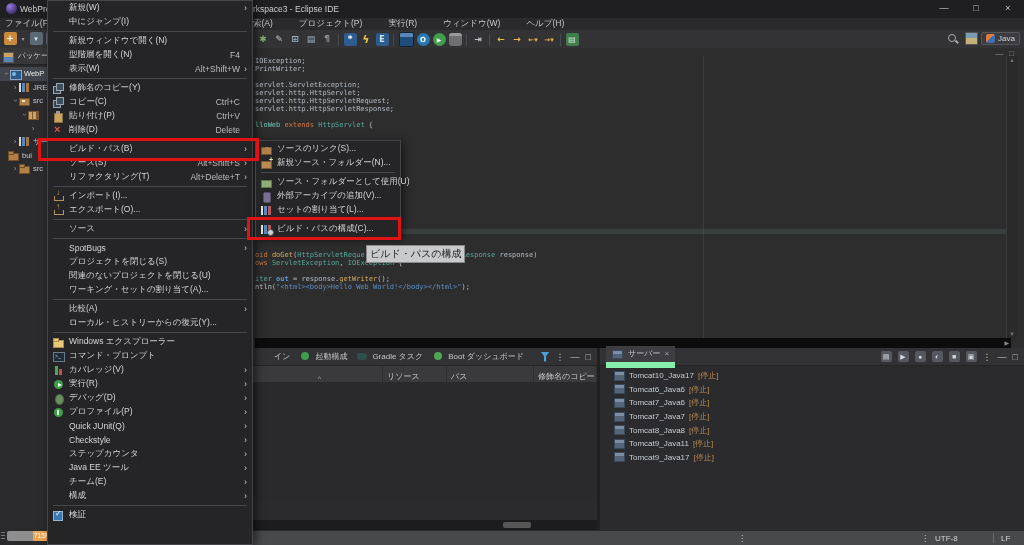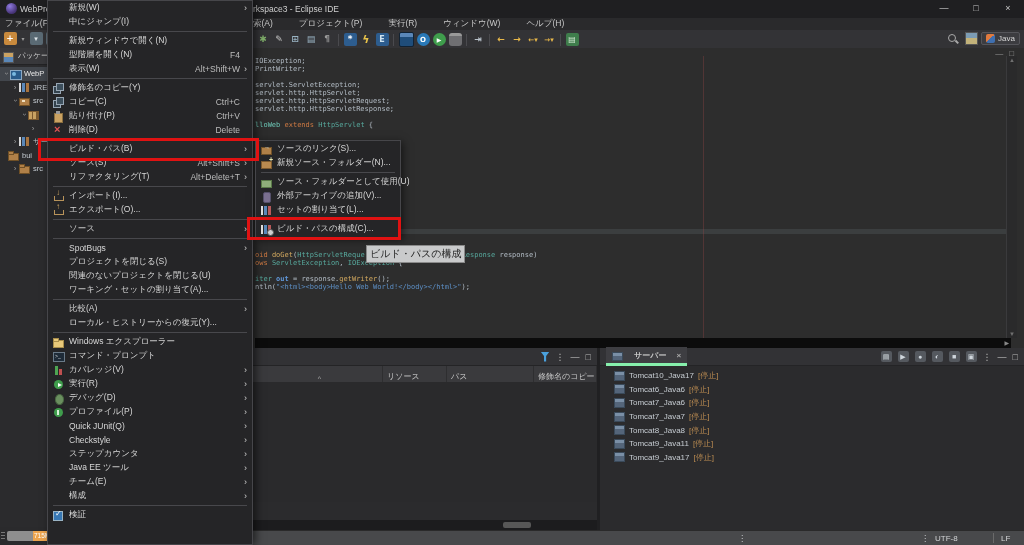--- a/index.html
+++ b/index.html
@@ -85,21 +85,21 @@
          font-size:8px;color:#c6c6c6;border-bottom:1px solid #242426;white-space:nowrap;}
   .btab{display:flex;align-items:center;gap:3px;}
   .panel-icons{margin-left:auto;display:flex;align-items:center;gap:6px;color:#b9b9b9;font-size:9px;}
   .funnel{width:9px;height:10px;background:#4aa0dc;clip-path:polygon(0 0,100% 0,62% 45%,62% 100%,38% 100%,38% 45%);}
   .hdrrow{height:16px;background:#3a3a3d;display:flex;font-size:8px;color:#c9c9c9;border-bottom:1px solid #2a2a2c;}
   .hcol{border-right:1px solid #2e2e30;display:flex;align-items:flex-end;padding-left:4px;box-sizing:border-box;}
   .sortmark{margin:0 auto;color:#a9a9a9;font-size:7px;}
   .midscroll{position:absolute;left:0;bottom:0;width:100%;height:10px;background:#1c1c1e;}
   .midscroll .thumb{position:absolute;left:250px;top:2px;width:28px;height:6px;background:#575757;border-radius:2px;}
   .splitv{position:absolute;left:597px;top:348px;width:3px;height:182px;background:#202022;}
-  .servers-tab{display:flex;align-items:center;gap:10px;background:#3e3e42;height:16px;padding:0 6px;border-bottom:3px solid #86efac;font-weight:bold;}
+  .servers-tab{display:flex;align-items:center;gap:4px;background:#3e3e42;height:16px;padding:0 6px;border-bottom:6px solid #86efac;}
   .closex{color:#a9a9a9;font-size:8px;}
   .srow{height:13.6px;display:flex;align-items:center;gap:4px;padding-left:14px;font-size:8px;color:#c6ccd2;white-space:nowrap;}
   .sstate{color:#bd8d52;}
   .sicon{width:9px;height:8px;background:linear-gradient(#7a8fa6 0 3px,#54657a 3px);border:1px solid #3a4a5a;flex:none;}
   .sv-ic{width:11px;height:11px;border-radius:2px;background:#55595f;font-size:7px;line-height:11px;text-align:center;color:#cfd6dc;}
   
   .statusbar{position:absolute;left:0;top:530px;width:1024px;height:15px;background:#48494b;border-top:1px solid #2a2a2a;
              font-size:8px;color:#d2d4d6;}
   .sb-item{position:absolute;top:3px;}
   .sb-div{position:absolute;top:2px;width:1px;height:10px;background:#6a6a6a;}
@@ -310,20 +310,38 @@
       <span class="arr" style="top:1px;">▲</span>
       <span class="arr" style="bottom:1px;">▼</span>
     </div>
     <div class="hscroll">
       <span class="arr">▶</span>
     </div>
   </div>
 
   <div class="panel" style="left:253px;width:344px;">
     <div class="btabs">
+      <div id="midtabs" style="display:flex;gap:10px;">
+          <span class="btab">
+            <span class="ic i-blank"></span>
+            <span>イン</span>
+          </span>
+          <span class="btab">
+            <span class="ic i-rundot"></span>
+            <span>起動構成</span>
+          </span>
+          <span class="btab">
+            <span class="ic i-gradle"></span>
+            <span>Gradle タスク</span>
+          </span>
+          <span class="btab">
+            <span class="ic i-boot"></span>
+            <span>Boot ダッシュボード</span>
+          </span>
+        </div>
       <div class="panel-icons">
         <span class="funnel"></span>
         <span>⋮</span>
         <span>—</span>
         <span>□</span>
       </div>
     </div>
     <div class="hdrrow" id="midheader">
         <div class="hcol" style="width: 130px;">
           <span class="sortmark">^</span>

